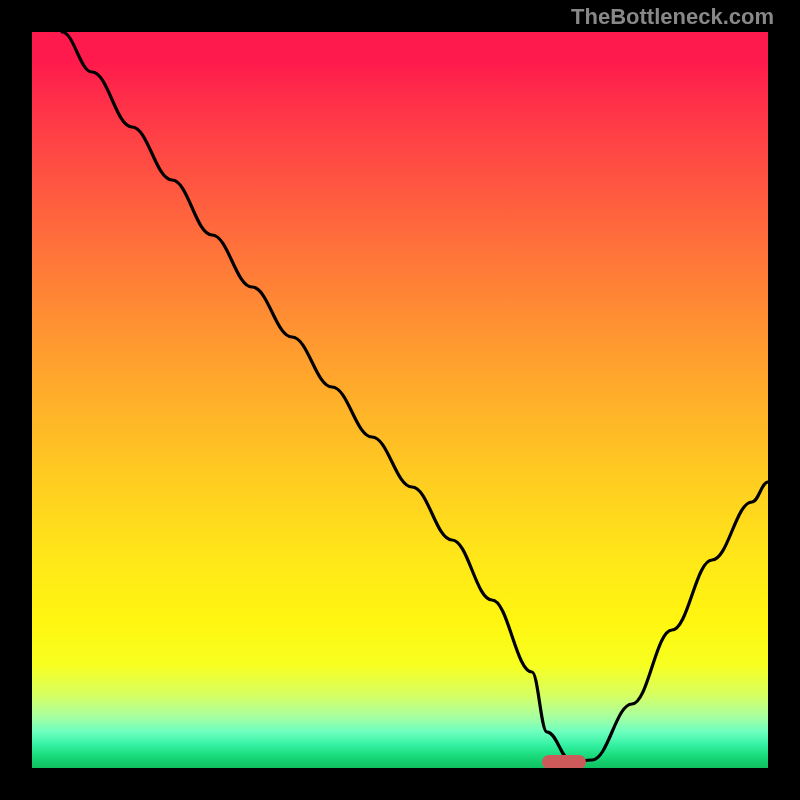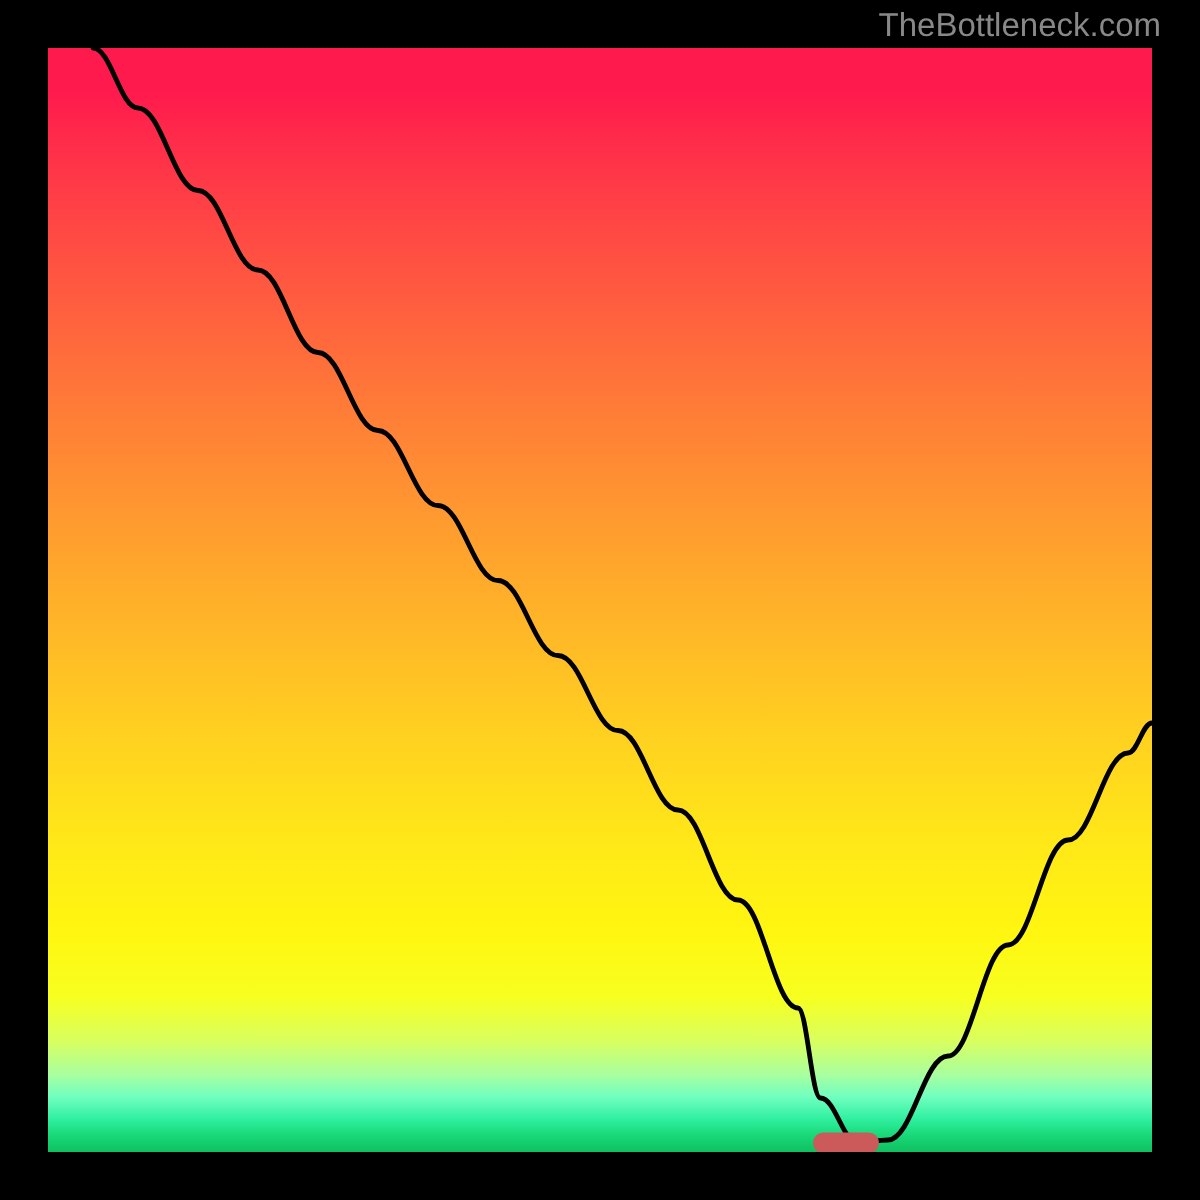--- a/index.html
+++ b/index.html
@@ -58,21 +58,21 @@
     height: 14px;
     border-radius: 7px;
     transform: translate(-50%, -50%);
   }
   .watermark {
     position: absolute;
     top: 4px;
     right: 26px;
     font-family: Arial, Helvetica, sans-serif;
     font-size: 22px;
-    font-weight: 400;
+    font-weight: 700;
     color: #888888;
     user-select: none;
   }
 </style>
 </head>
 <body>
 
 <div class="frame">
   <div class="watermark">TheBottleneck.com</div>
   <div class="plot">

